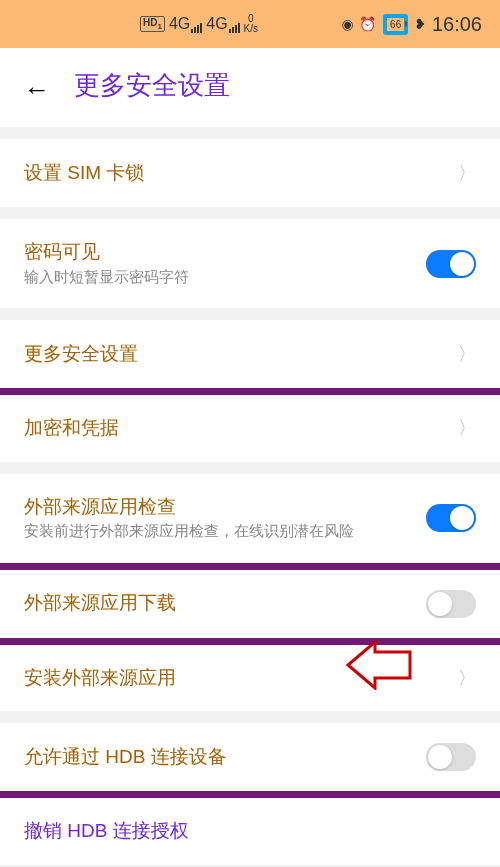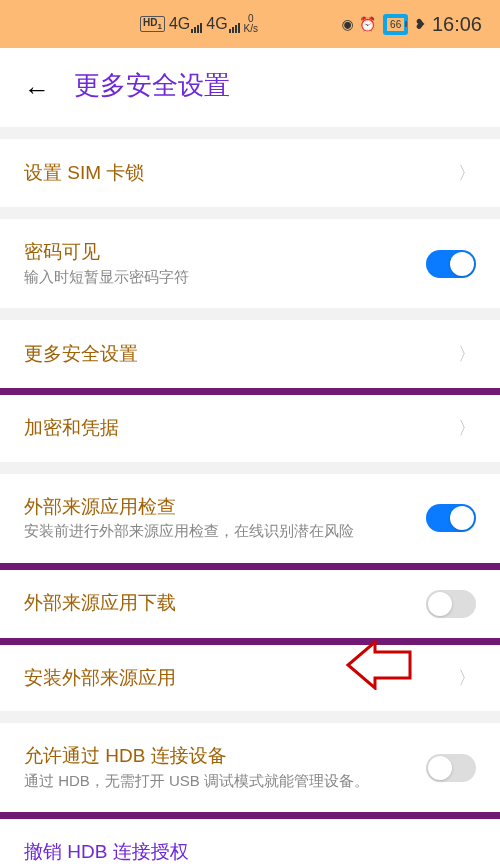--- a/index.html
+++ b/index.html
@@ -233,21 +233,20 @@
       <div class="row-title">安装外部来源应用</div>
     </div>
     <span class="chevron">〉</span>
   </div>
 </div>
 
 <div class="section">
   <div class="row">
     <div class="row-content">
       <div class="row-title">允许通过 HDB 连接设备</div>
-      <div class="row-subtitle">通过 HDB，无需打开 USB 调试模式就能管理设备。</div>
     </div>
     <div class="toggle off">
         <div class="toggle-knob"></div>
       </div>
   </div>
   <div class="row link-row">
     <div class="row-content">
       <div class="row-title">撤销 HDB 连接授权</div>
     </div>
   </div>

